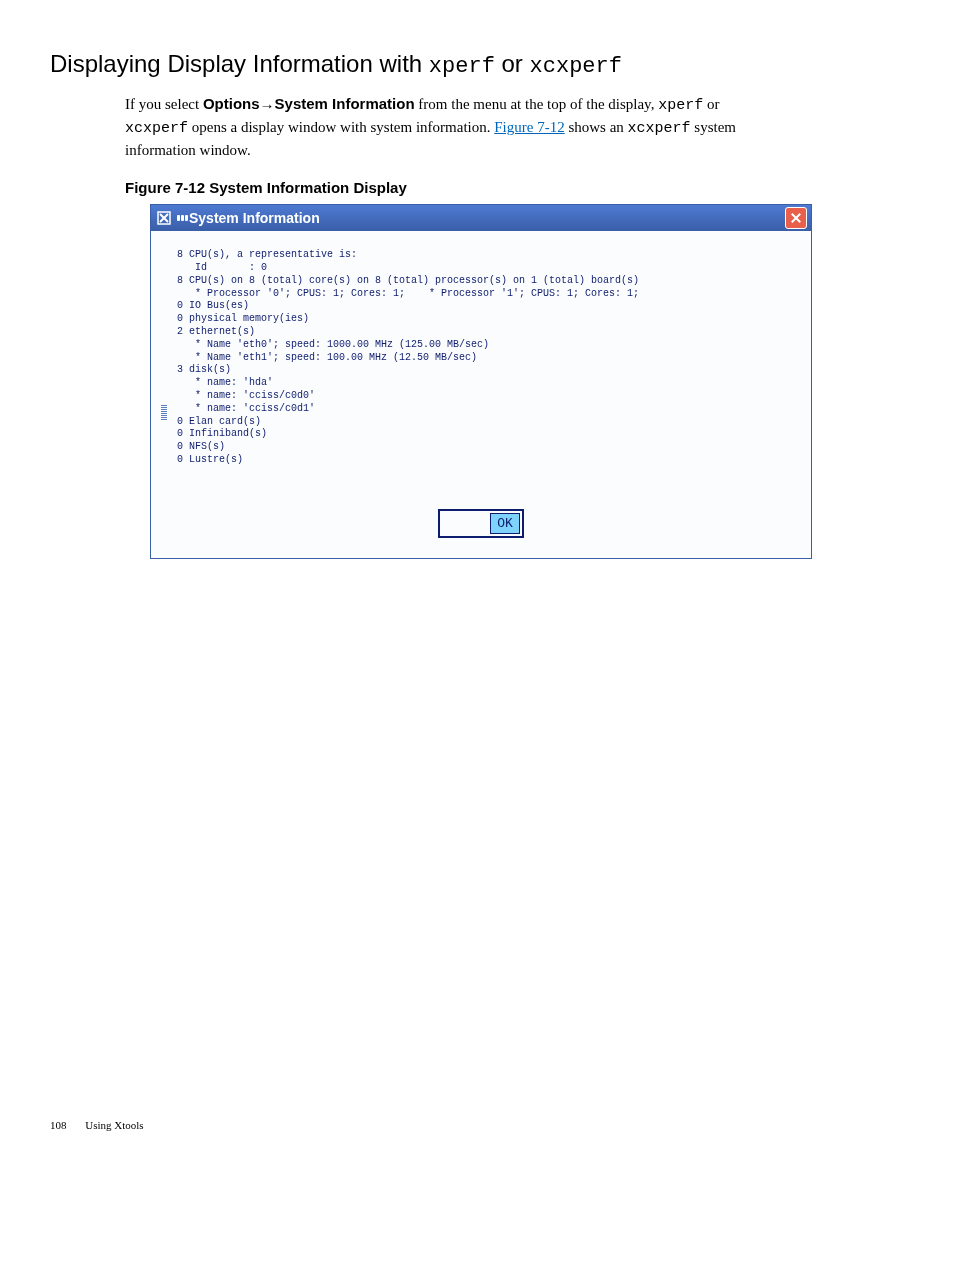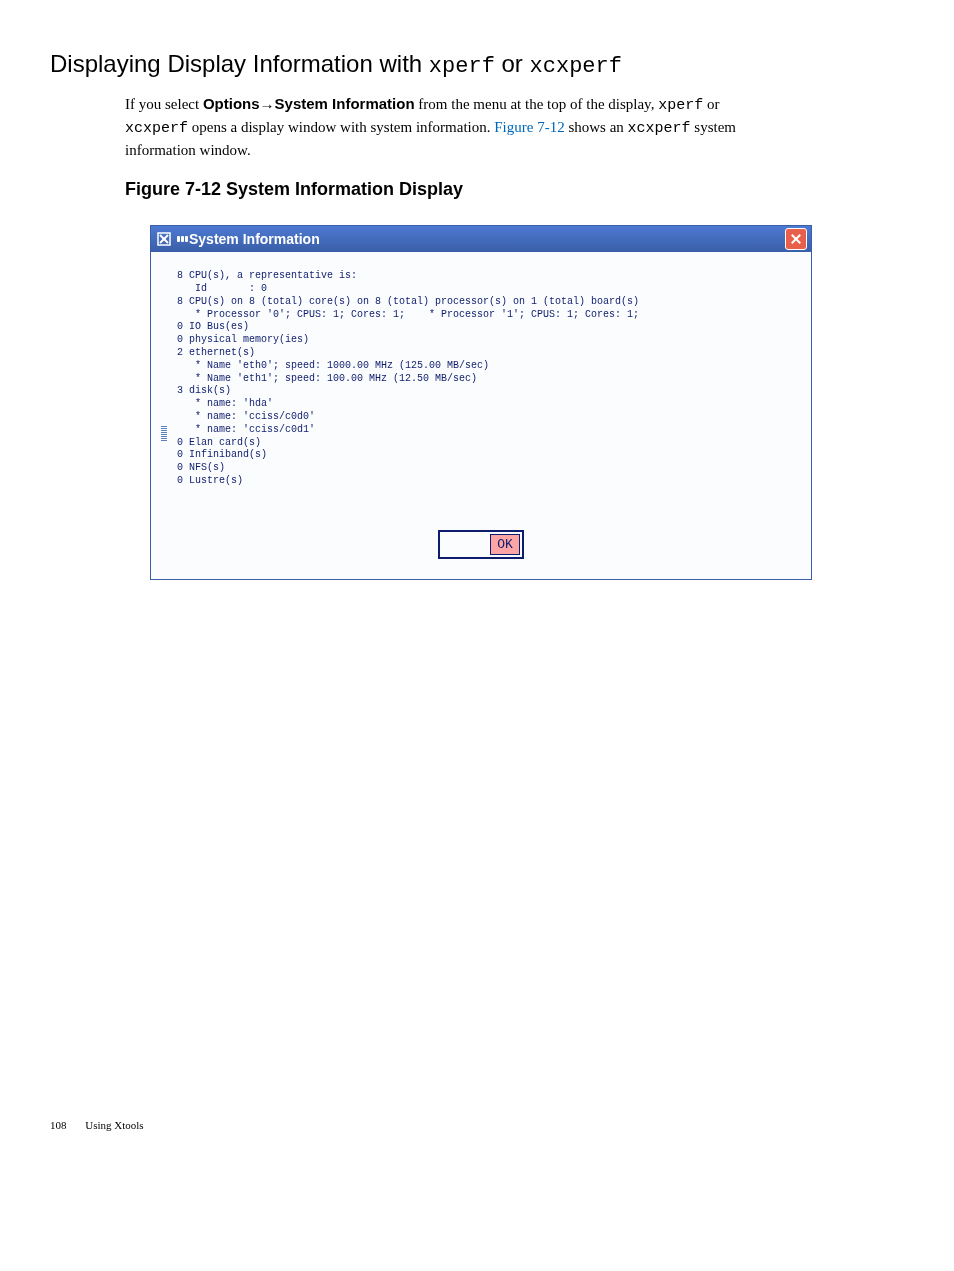--- a/index.html
+++ b/index.html
@@ -39,28 +39,29 @@
       font-family: 'Courier New', monospace;
     }
     
     .body-text strong {
       font-family: Arial, Helvetica, sans-serif;
       font-weight: bold;
     }
     
     .link {
       color: #0066bb;
+      text-decoration: underline;
     }
     
     .figure-caption {
       font-family: Arial, Helvetica, sans-serif;
       font-weight: bold;
-      font-size: 18px;
+      font-size: 15px;
       margin-left: 75px;
-      margin-bottom: 25px;
+      margin-bottom: 8px;
     }
     
     .window {
       margin-left: 100px;
       width: 660px;
       border: 1px solid #3a5ea8;
       background: #fbfcfd;
     }
     
     .title-bar {
@@ -164,21 +165,21 @@
     }
     
     .ok-btn-outer {
       border: 2px solid #0d1c6e;
       padding: 2px;
       display: inline-block;
     }
     
     .ok-btn {
       border: 1px solid #0d1c6e;
-      background: #fca5a5;
+      background: #7dd3fc;
       font-family: 'Courier New', monospace;
       font-size: 13px;
       color: #0d1c6e;
       padding: 2px 6px;
       cursor: pointer;
       display: inline-block;
       margin-left: 48px;
     }
     
     .footer {

